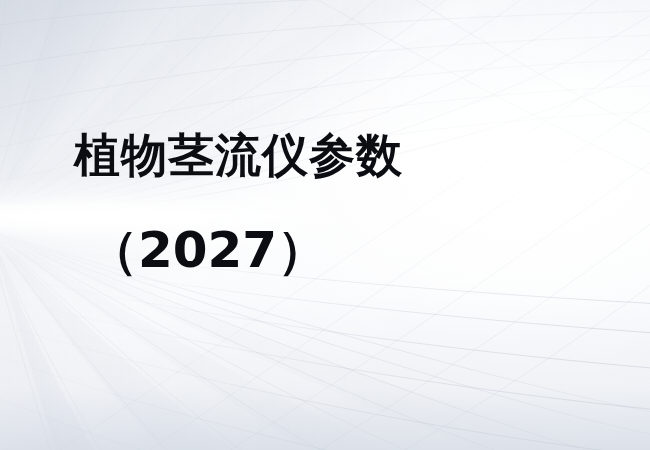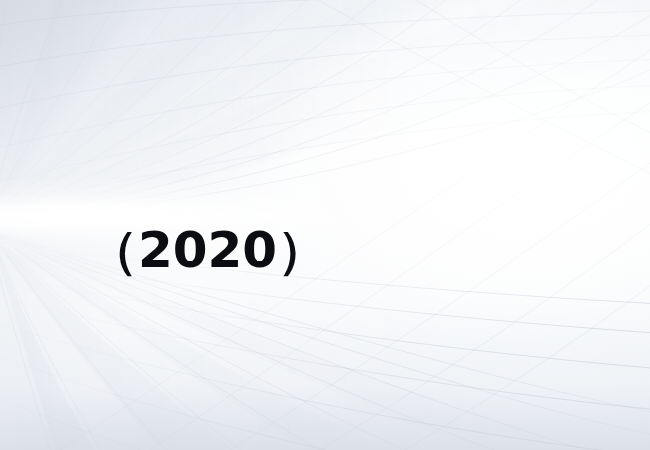--- a/index.html
+++ b/index.html
@@ -166,19 +166,22 @@
 
       <rect x="0" y="0" width="650" height="450" fill="url(#centerWash)"></rect>
     </g>
   </svg>
 
   <div class="bg-layer" id="bg-glow-right"></div>
   <div class="bg-layer" id="bg-corner-shade"></div>
   <div class="bg-layer" id="bg-streak"></div>
 
   <div style="position:absolute; left:0; top:0; width:650px; height:450px;">
+    <div style="position:absolute; left:74px; top:132px; font-size:46px; font-weight:bold;
+                letter-spacing:1px; line-height:1; color:#0b0d12; white-space:nowrap;
+                text-shadow:0 1px 0 rgba(255,255,255,0.55);">植物茎流仪参数</div>
 
     <div style="position:absolute; left:88px; top:225px; font-size:50px; font-weight:bold;
                 letter-spacing:0px; line-height:1; color:#0b0d12; white-space:nowrap;
-                text-shadow:0 1px 0 rgba(255,255,255,0.55);">（2020）</div>
+                text-shadow:0 1px 0 rgba(255,255,255,0.55);">（2027）</div>
   </div>
 
 </div>
 
 </body></html>

